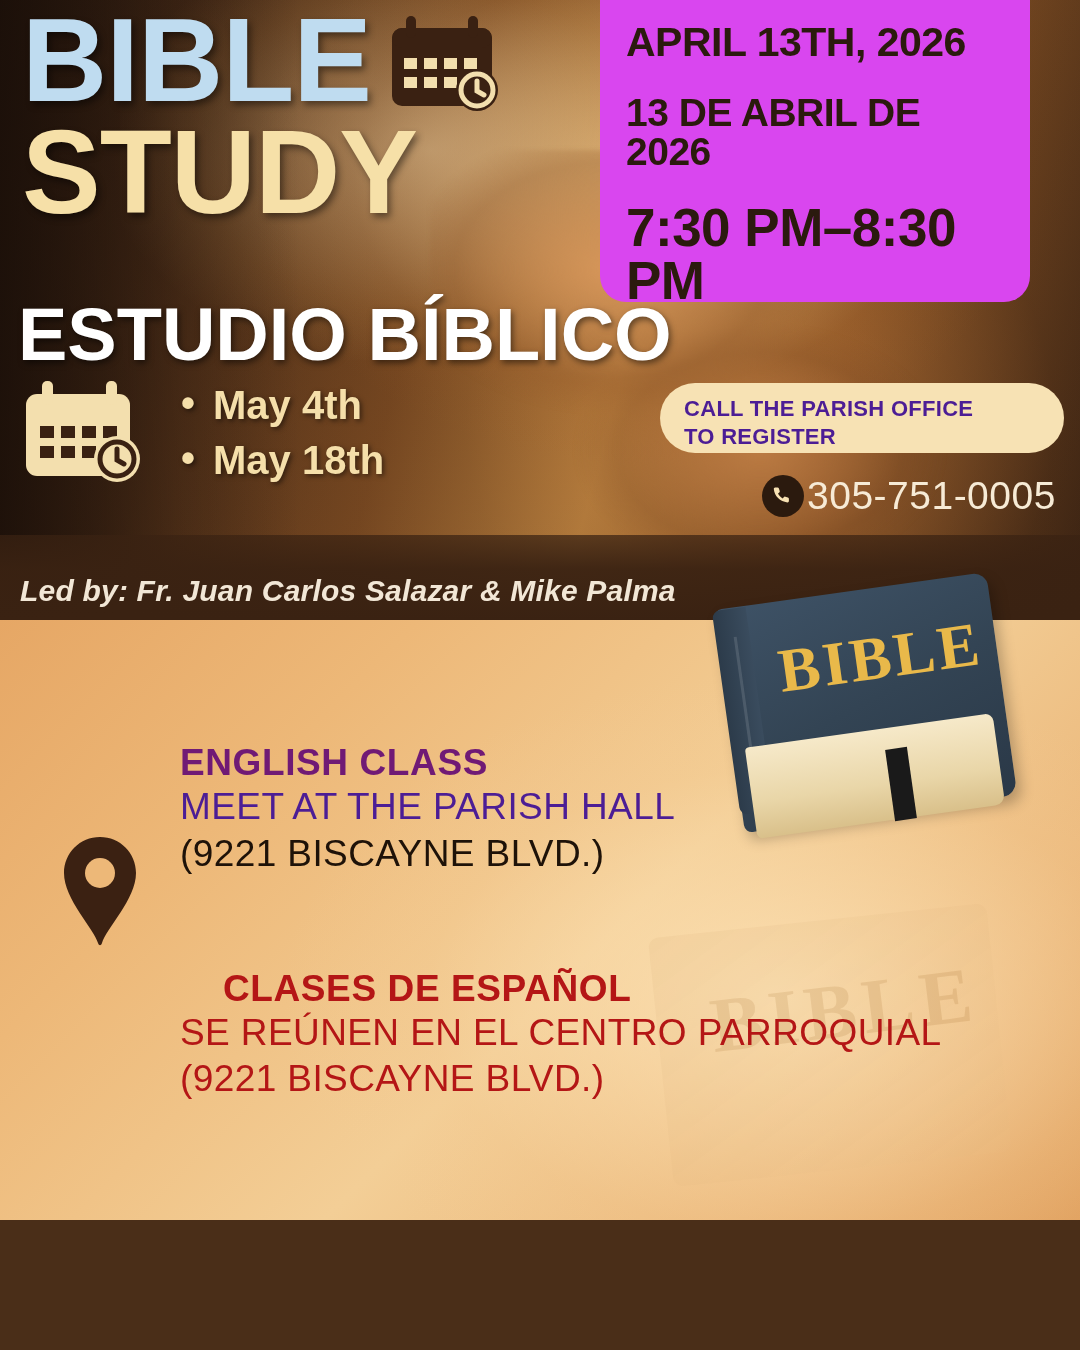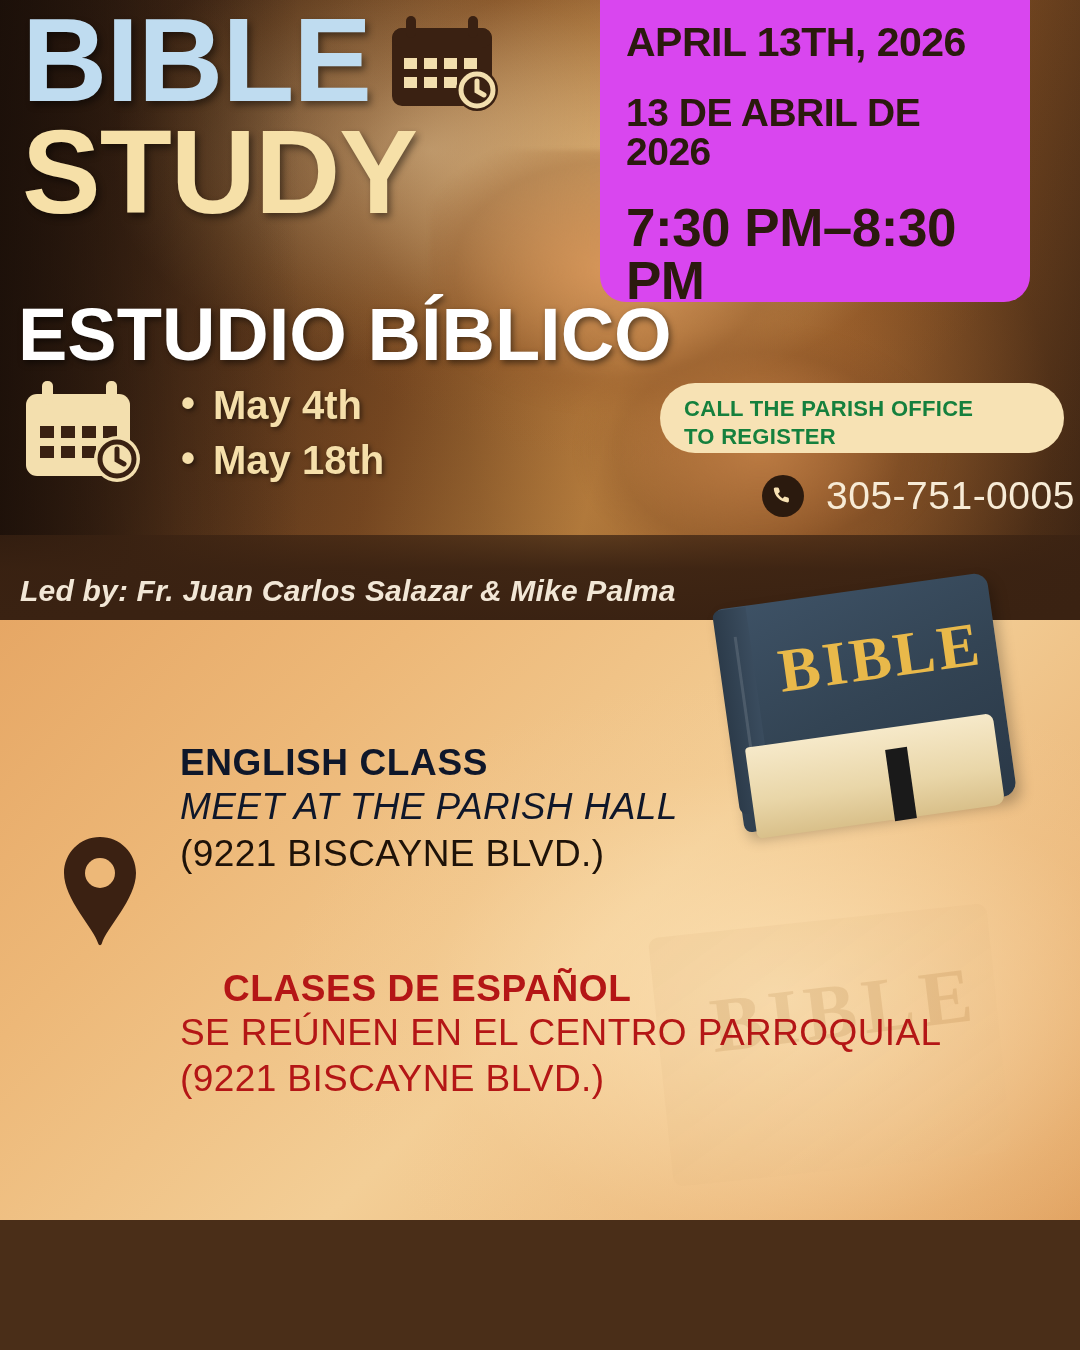--- a/index.html
+++ b/index.html
@@ -116,26 +116,26 @@
   }
 
   
   .register-pill {
     position:absolute; left:660px; top:383px; width:404px; height:70px;
     background:#F7E2B4;
     border-radius:36px;
     padding:12px 24px;
   }
   .register-pill .t {
-    font-weight:bold; font-size:22px; color:#15803d; line-height:1.25;
+    font-weight:bold; font-size:22px; color:#4c1d95; line-height:1.25;
     letter-spacing:0.3px;
   }
   .phone-row {
     position:absolute; left:762px; top:474px;
-    display:flex; align-items:center; gap:22px;
+    display:flex; align-items:center; gap:3px;
   }
   .phone-row .num {
     font-size:39px; color:#F7EBD6; font-weight:500; letter-spacing:0.5px;
   }
   .phone-circle {
     width:42px; height:42px; border-radius:50%; background:#2B1A0E;
     display:flex; align-items:center; justify-content:center;
   }
 
   
@@ -159,25 +159,25 @@
   .ghost-bible .g-body {
     position:absolute; left:20px; top:10px; width:340px; height:250px;
     background:linear-gradient(150deg, rgba(205,160,105,0.5), rgba(230,195,140,0.25));
     border-radius:10px; transform:rotate(-6deg);
   }
 
   .pin-icon { position:absolute; left:52px; top:833px; width:96px; height:120px; }
 
   .blk-eng-title {
     position:absolute; left:180px; top:742px;
-    font-weight:bold; font-size:37px; color:#0f172a; letter-spacing:0.6px;
+    font-weight:bold; font-size:37px; color:#701a75; letter-spacing:0.6px;
   }
   .blk-eng-l1 {
     position:absolute; left:180px; top:786px;
-    font-size:37px; color:#0f172a; letter-spacing:0.4px;font-style:italic;
+    font-size:37px; color:#4c1d95; letter-spacing:0.4px;
   }
   .blk-eng-l2 {
     position:absolute; left:180px; top:833px;
     font-size:37px; color:#1E1208; letter-spacing:0.4px;
   }
 
   .blk-esp-title {
     position:absolute; left:180px; top:968px;
     font-weight:bold; font-size:37px; color:#B41616; letter-spacing:0.6px;margin-left:43px;
   }

